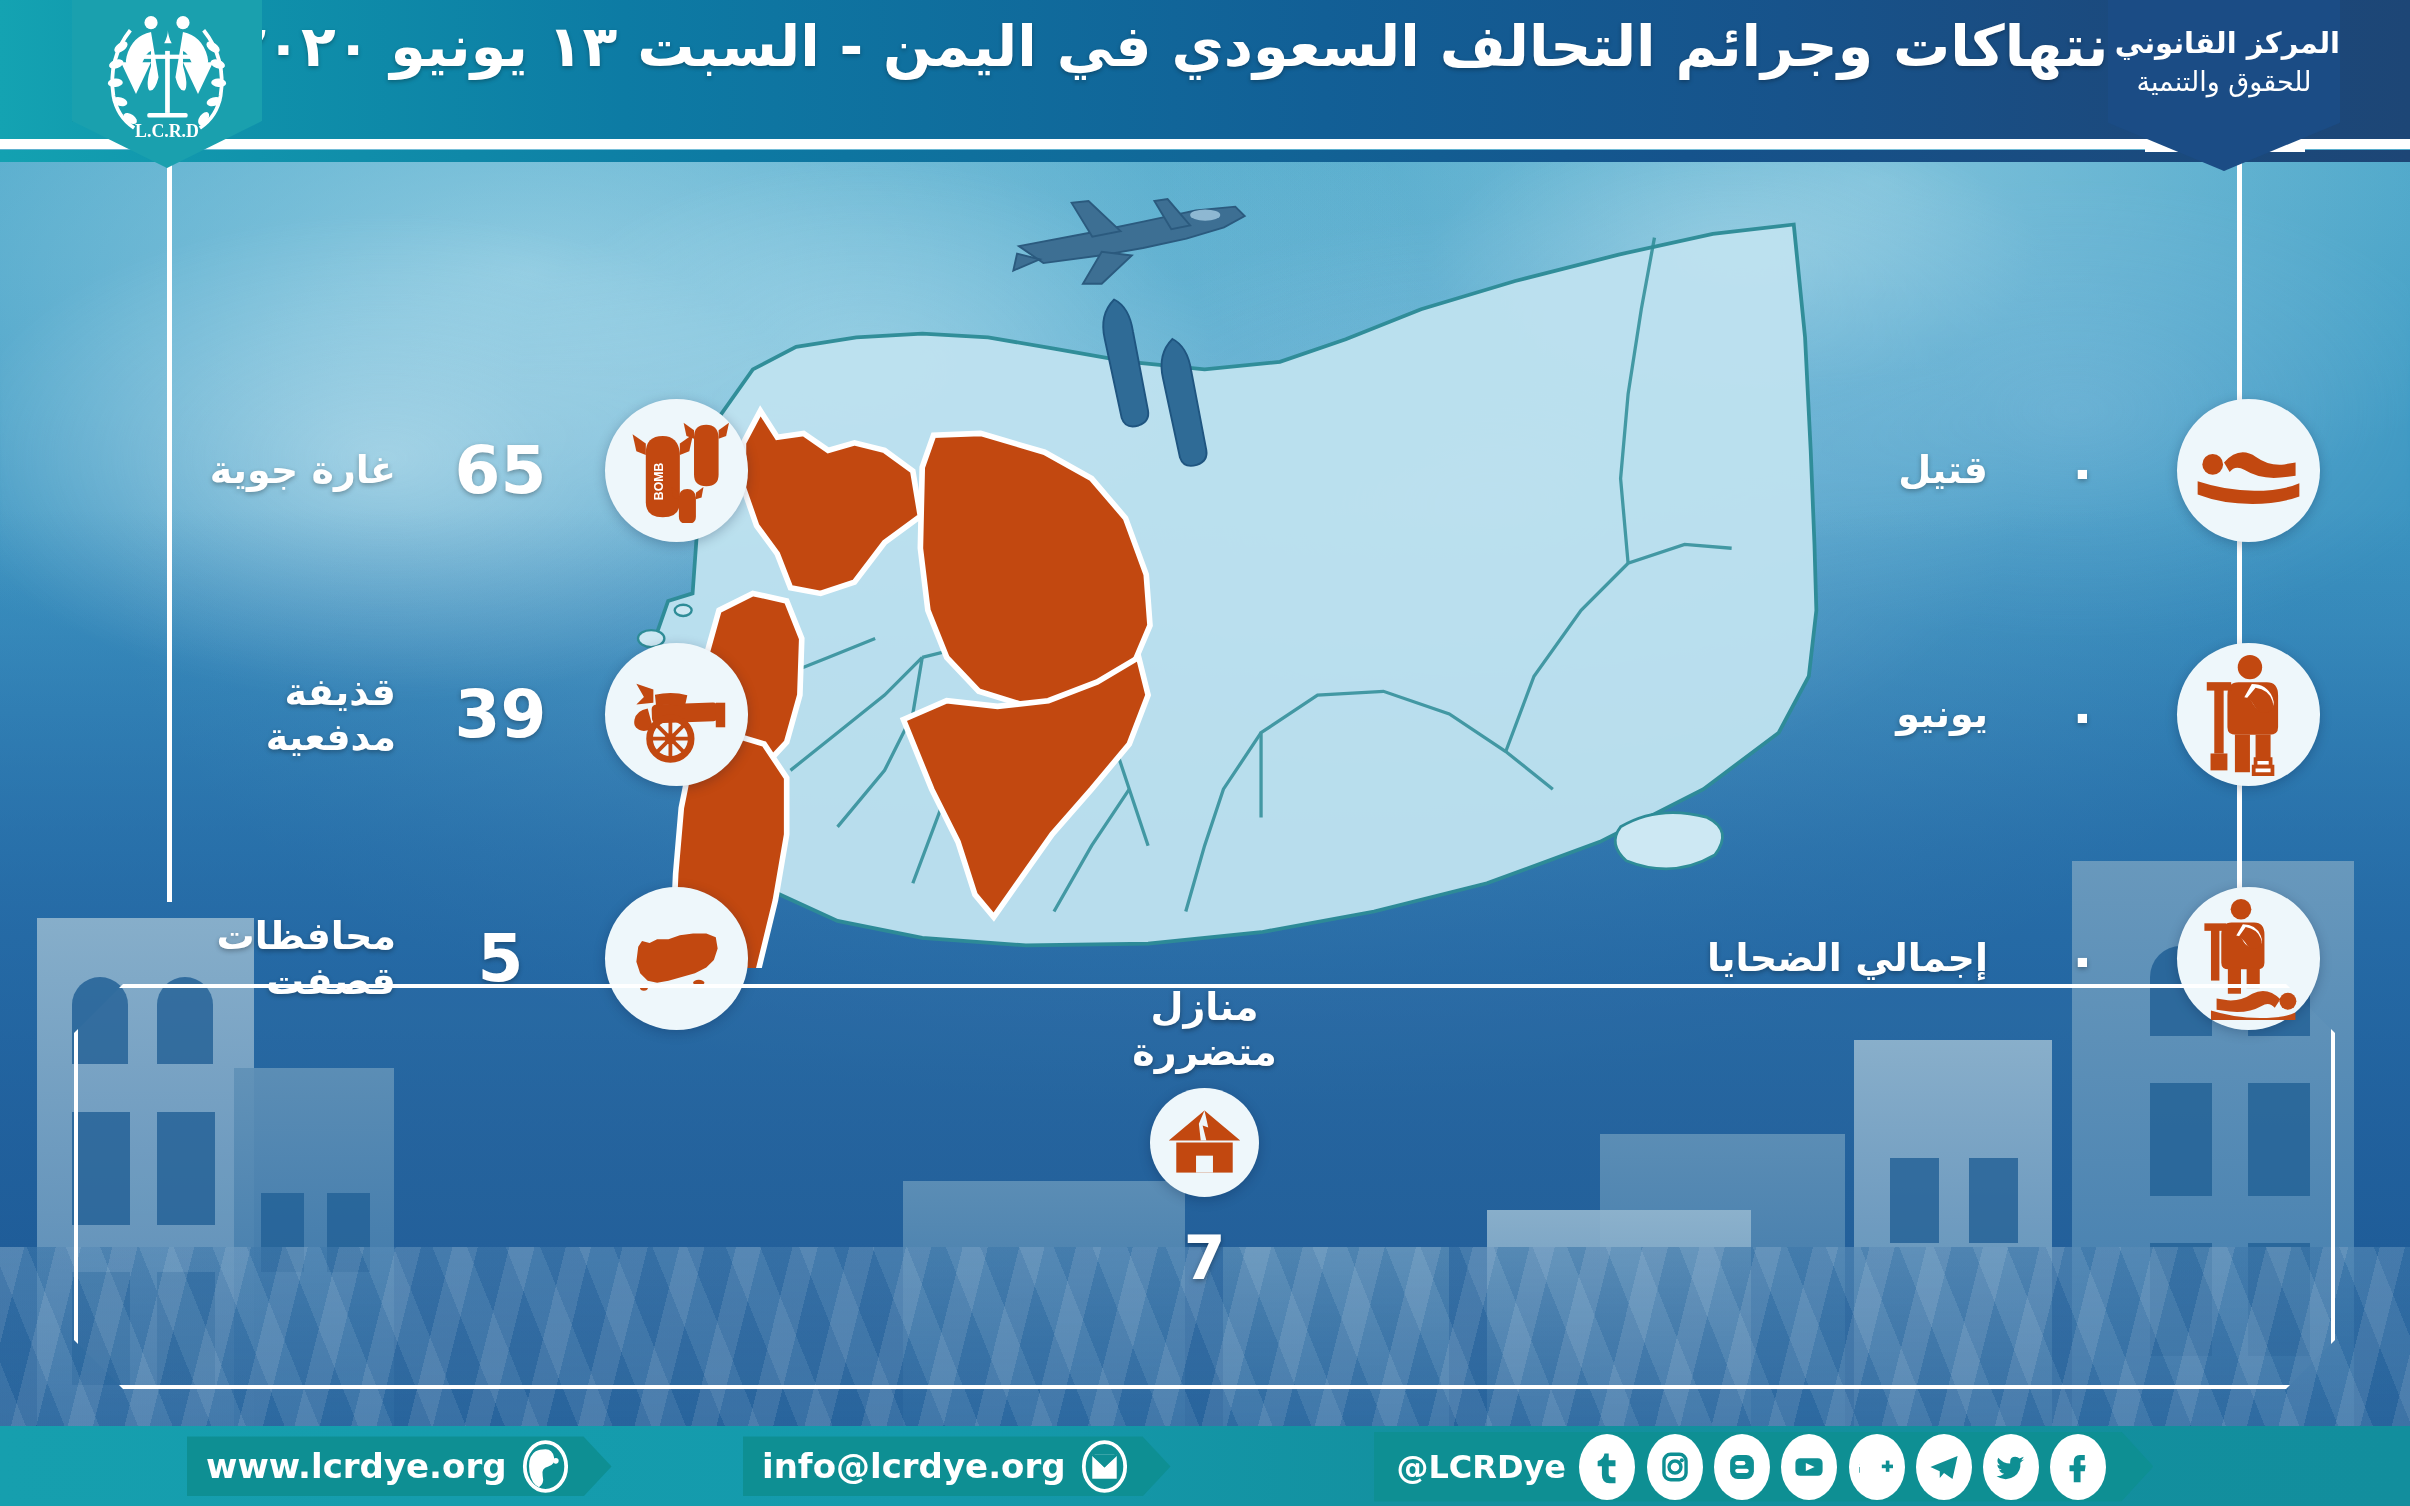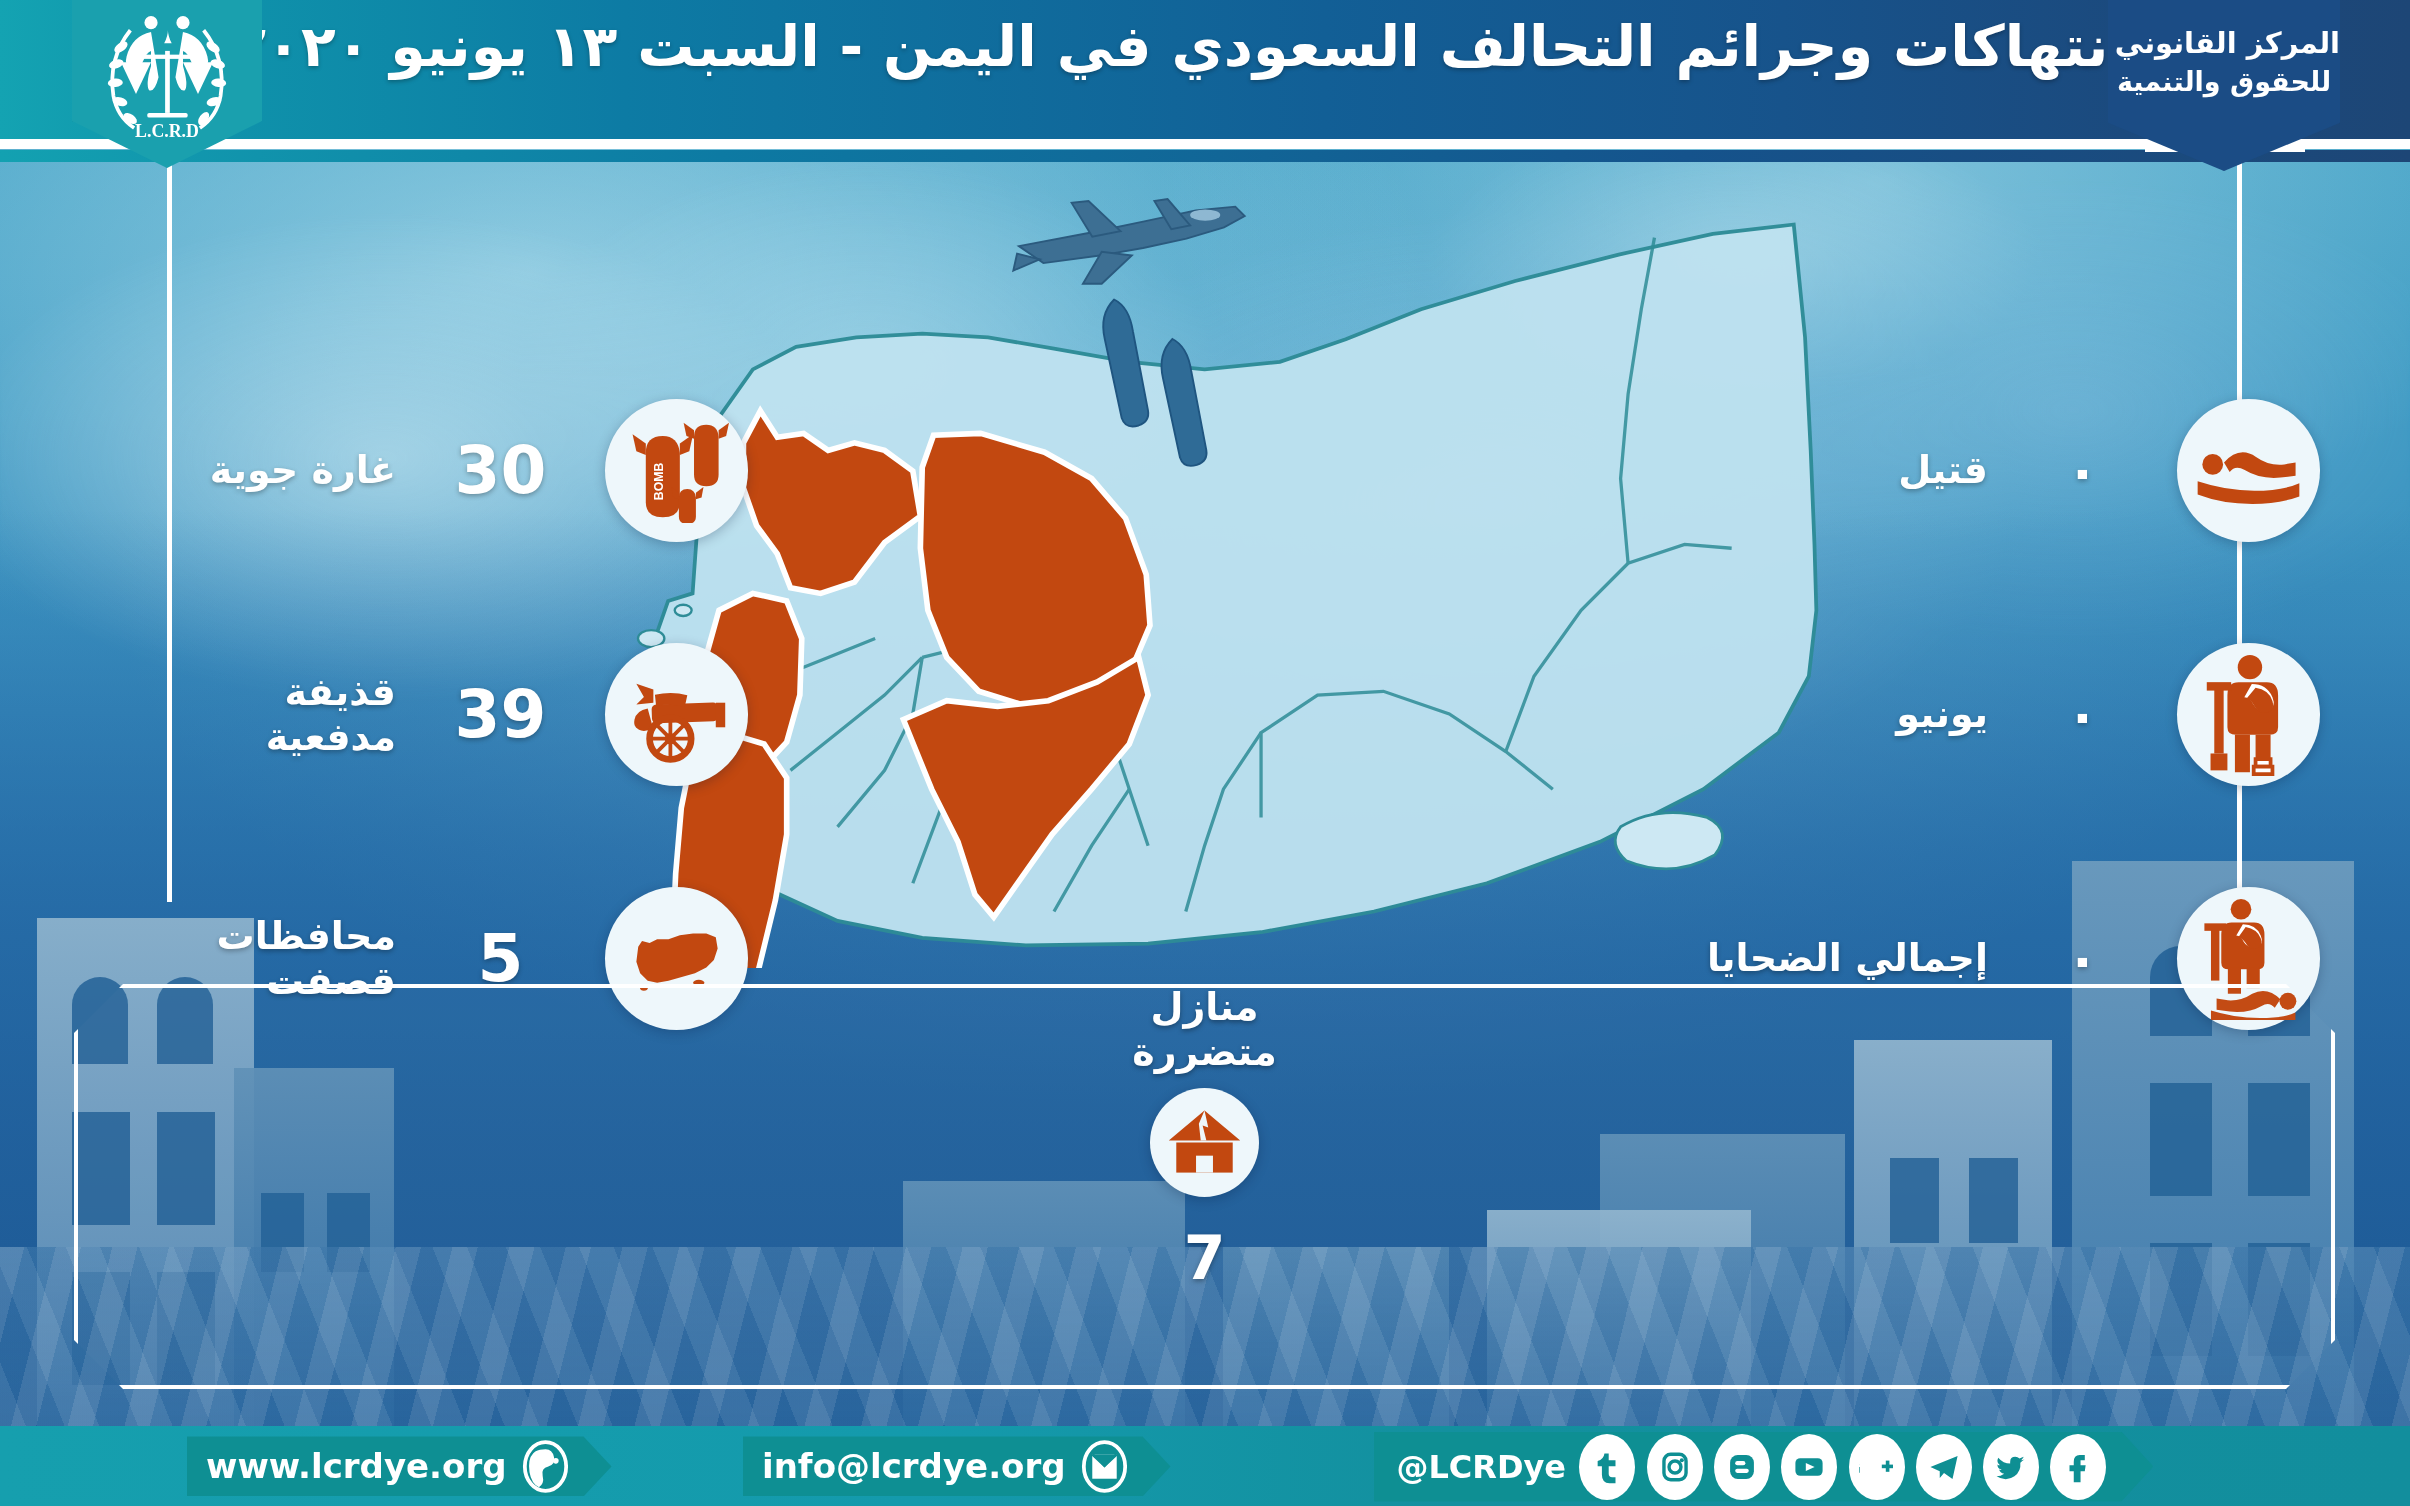--- a/index.html
+++ b/index.html
@@ -63,21 +63,21 @@
     box-shadow:-5.6px 0 13px rgba(0,0,0,.22);}
   .logo-shield .emb{position:absolute;left:50%;top:15px;transform:translateX(-50%);width:156px;height:141px;}
 
   
   .name-shield{position:absolute;right:70px;top:-15px;width:232px;height:186px;z-index:34;
     background:#1b4c85;clip-path:polygon(0 0,100% 0,100% 74%,50% 100%,0 74%);
     box-shadow:5.6px 0 13px rgba(0,0,0,.22);}
   .name-shield .nm1{position:absolute;left:0;right:0;top:41px;text-align:center;color:#fff;
     font-size:29px;font-weight:bold;white-space:nowrap;margin-left:14px;}
   .name-shield .nm2{position:absolute;left:0;right:0;top:81px;text-align:center;color:#fff;
-    font-size:27px;font-weight:bold;white-space:nowrap;}
+    font-size:27px;font-weight:normal;white-space:nowrap;}
   .shield-tab{position:absolute;right:105px;top:139px;width:160px;height:13px;background:#fff;z-index:33;}
 
   
   .map-wrap{position:absolute;left:603px;top:168px;width:1224px;height:800px;z-index:10;}
   .jet{position:absolute;left:1003px;top:184px;width:254px;height:113px;z-index:14;}
 
   
   .rail{position:absolute;width:4.7px;background:#ffffff;z-index:16;}
   .rail-l{left:168px;top:139px;height:763px;}
   .rail-r{right:168px;top:139px;height:763px;}
@@ -300,21 +300,21 @@
             <path d="M86,6 q12,0 13,13 l0,40 q0,12 -13,12 q-13,0 -13,-12 l0,-40 q0,-13 13,-13 Z"></path>
             <path d="M73,12 L62,4 L65,18 L73,21 Z"></path>
             <path d="M99,12 L110,4 L107,18 L99,21 Z"></path>
 
             <path d="M66,74 q8,0 9,9 l0,20 q0,8 -9,8 q-9,0 -9,-8 l0,-20 q0,-9 9,-9 Z"></path>
             <path d="M57,78 L49,72 L51,83 L57,85 Z"></path>
             <path d="M75,78 L83,72 L81,83 L75,85 Z"></path>
           </g>
         </svg>
       </div>
-      <div class="num">30</div>
+      <div class="num">65</div>
       <div class="lbl">غارة جوية</div>
     </div>
 
     <div class="left-row">
       <div class="bubble">
         <svg viewBox="0 0 110 110" width="104" height="104">
           <g fill="#C24810">
             <rect x="28" y="44" width="70" height="20" rx="5" transform="rotate(-2 28 44)"></rect>
             <path d="M96,42 l10,0 l0,26 l-10,0 Z"></path>
             <path d="M24,48 q-12,2 -14,12 q-2,10 10,12 l10,-2 Z"></path>

